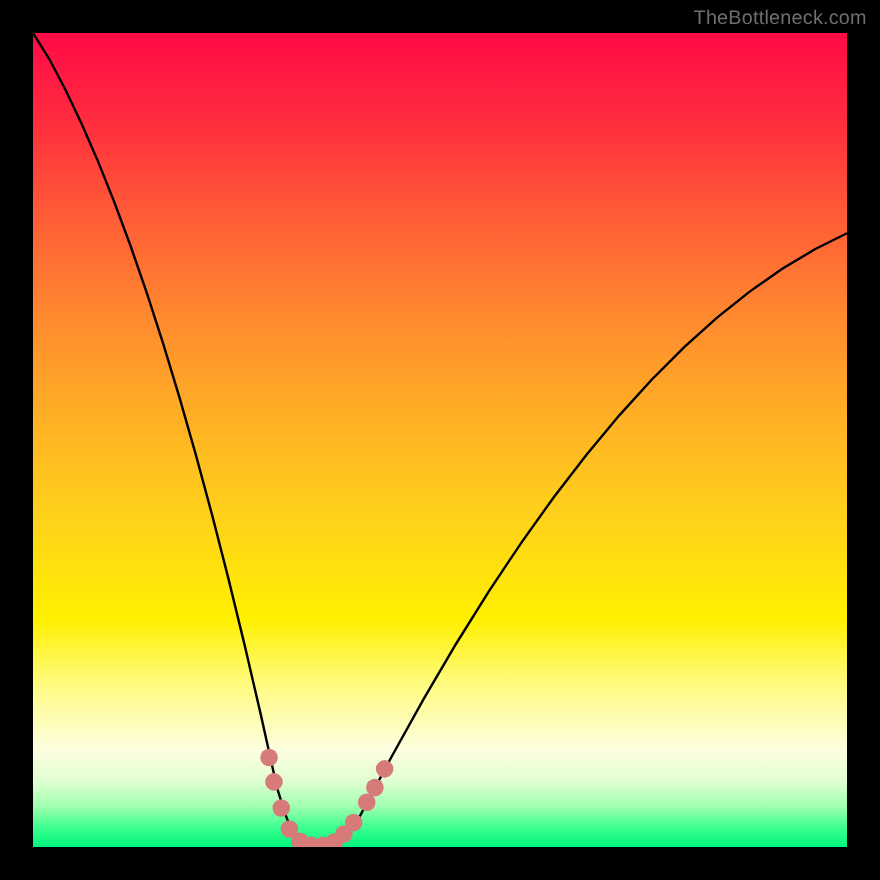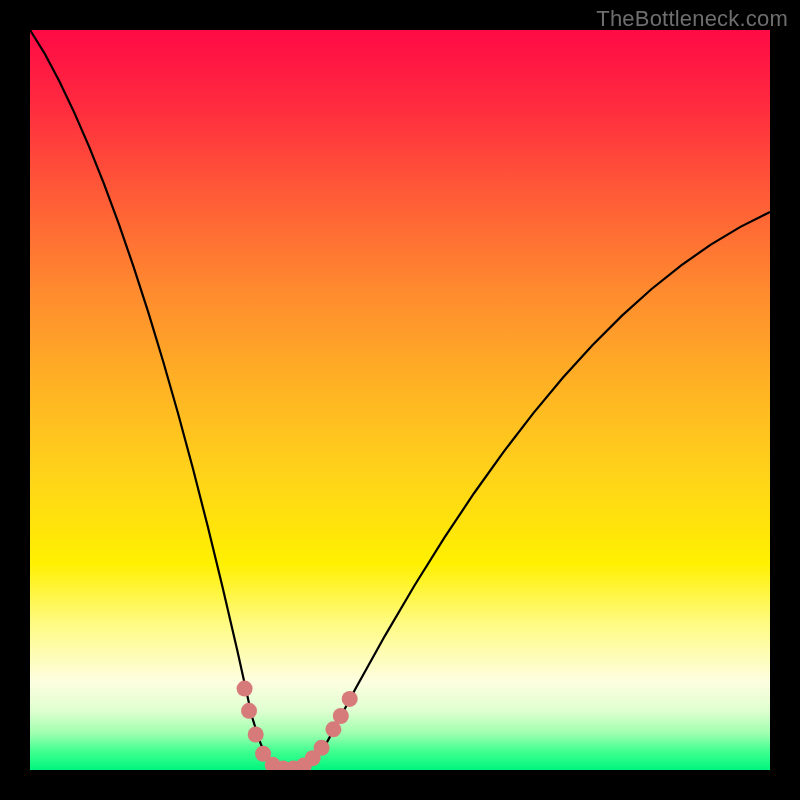--- a/index.html
+++ b/index.html
@@ -54,21 +54,21 @@
     left: 0;
     top: 0;
     width: 740px;
     height: 740px;
   }
   .watermark {
     position: absolute;
     top: 6px;
     right: 12px;
     color: #6e6e6e;
-    font-size: 22px;
+    font-size: 18px;
     font-weight: 400;
     letter-spacing: 0.2px;
     user-select: none;
   }
 </style>
 </head>
 <body>
 
 <div class="frame">
   <div class="plot-area">

